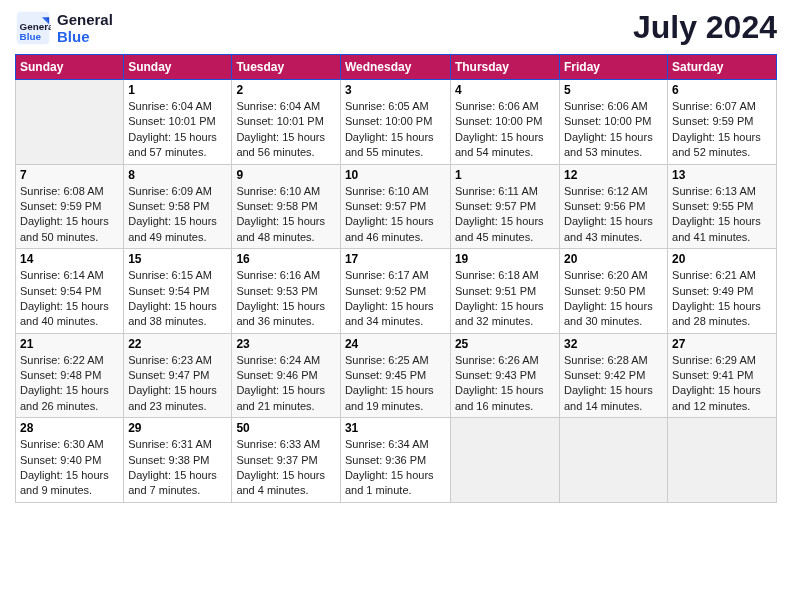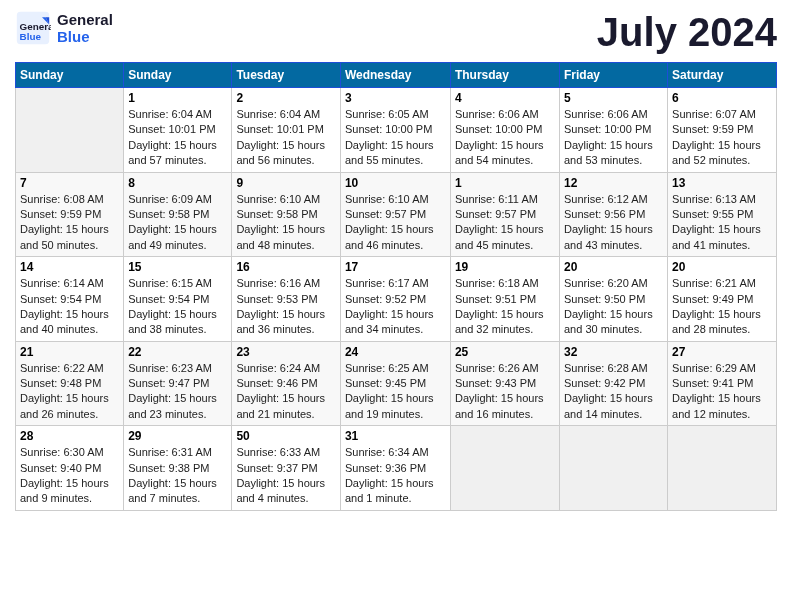--- a/index.html
+++ b/index.html
@@ -26,36 +26,36 @@
       gap: 4px;
     }
     .logo-icon {
       width: 36px;
       height: 36px;
     }
     .title-block {
       text-align: right;
     }
     .month-year {
-      font-size: 40px;
+      font-size: 32px;
       font-weight: bold;
       color: #1a1a2e;
       line-height: 1.1;
     }
     .location {
       font-size: 16px;
       color: #444;
     }
     .calendar {
       width: 100%;
       border-collapse: collapse;
       font-size: 10.5px;
     }
     .calendar th {
-      background: #0369a1;
+      background: #be185d;
       color: #fff;
       padding: 5px 4px;
       text-align: left;
       font-size: 12px;
       font-weight: bold;
       border: 1px solid #1d4ed8;
     }
     .calendar td {
       border: 1px solid #ccc;
       vertical-align: top;

